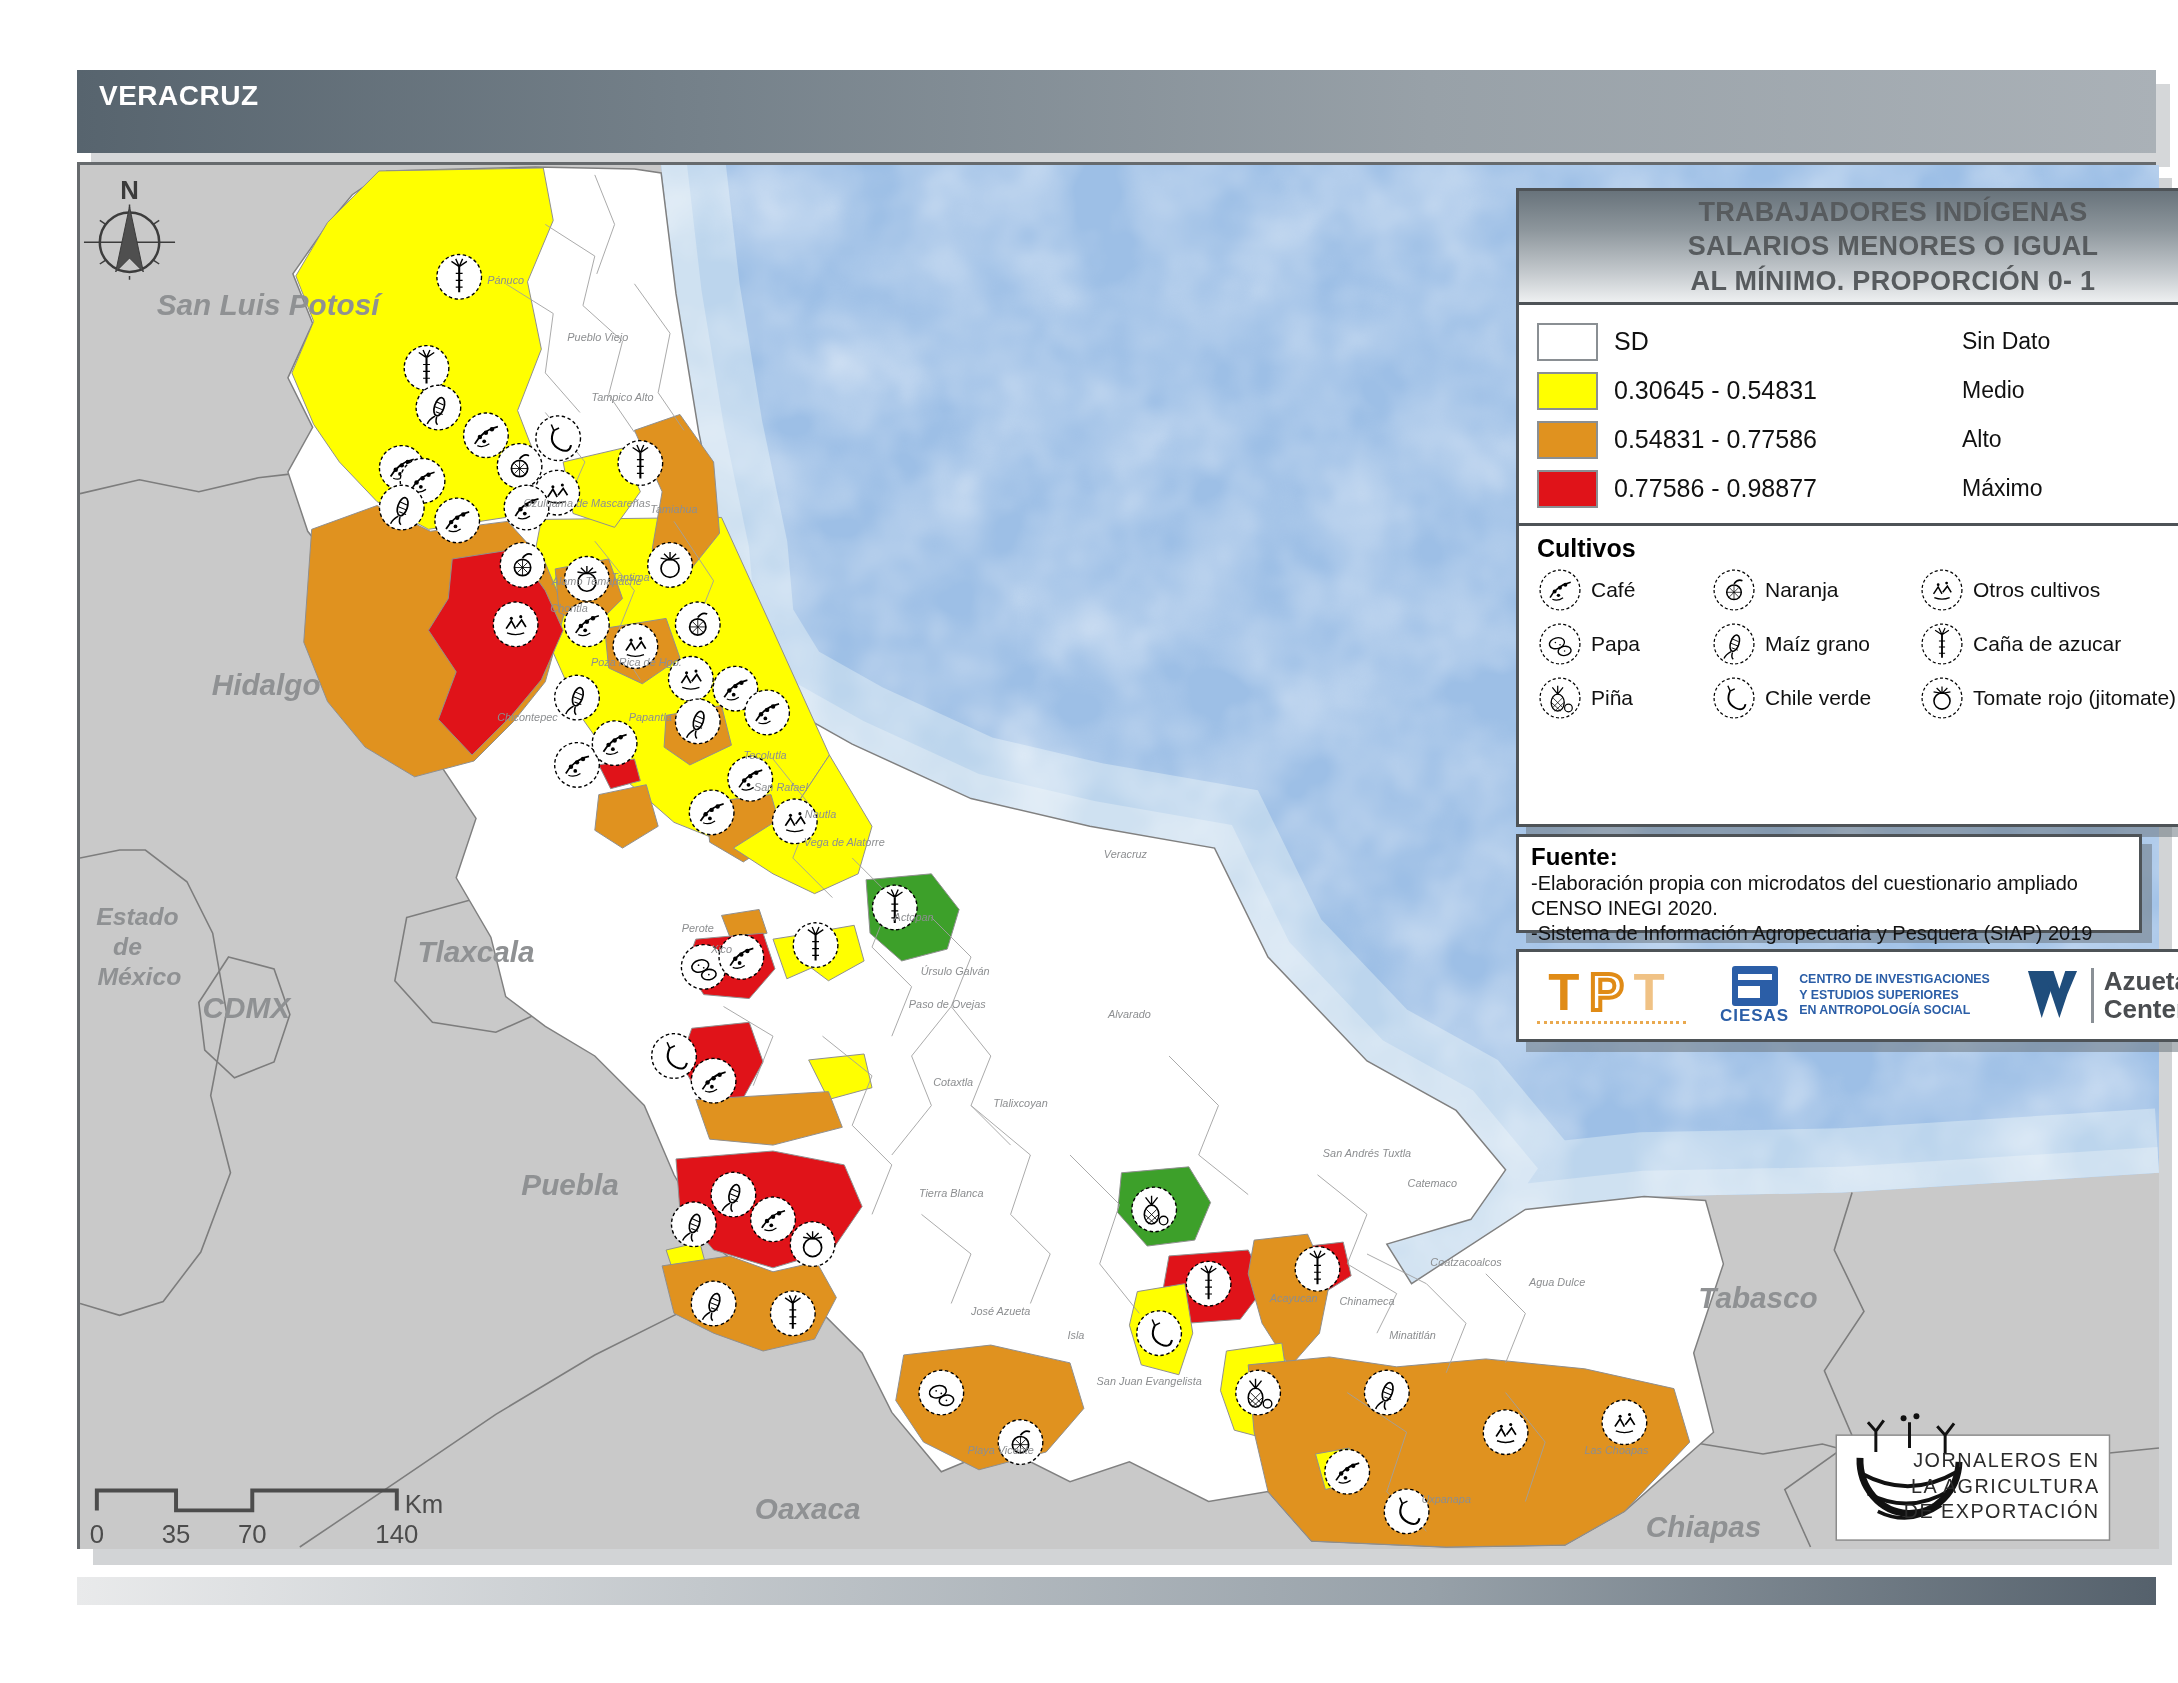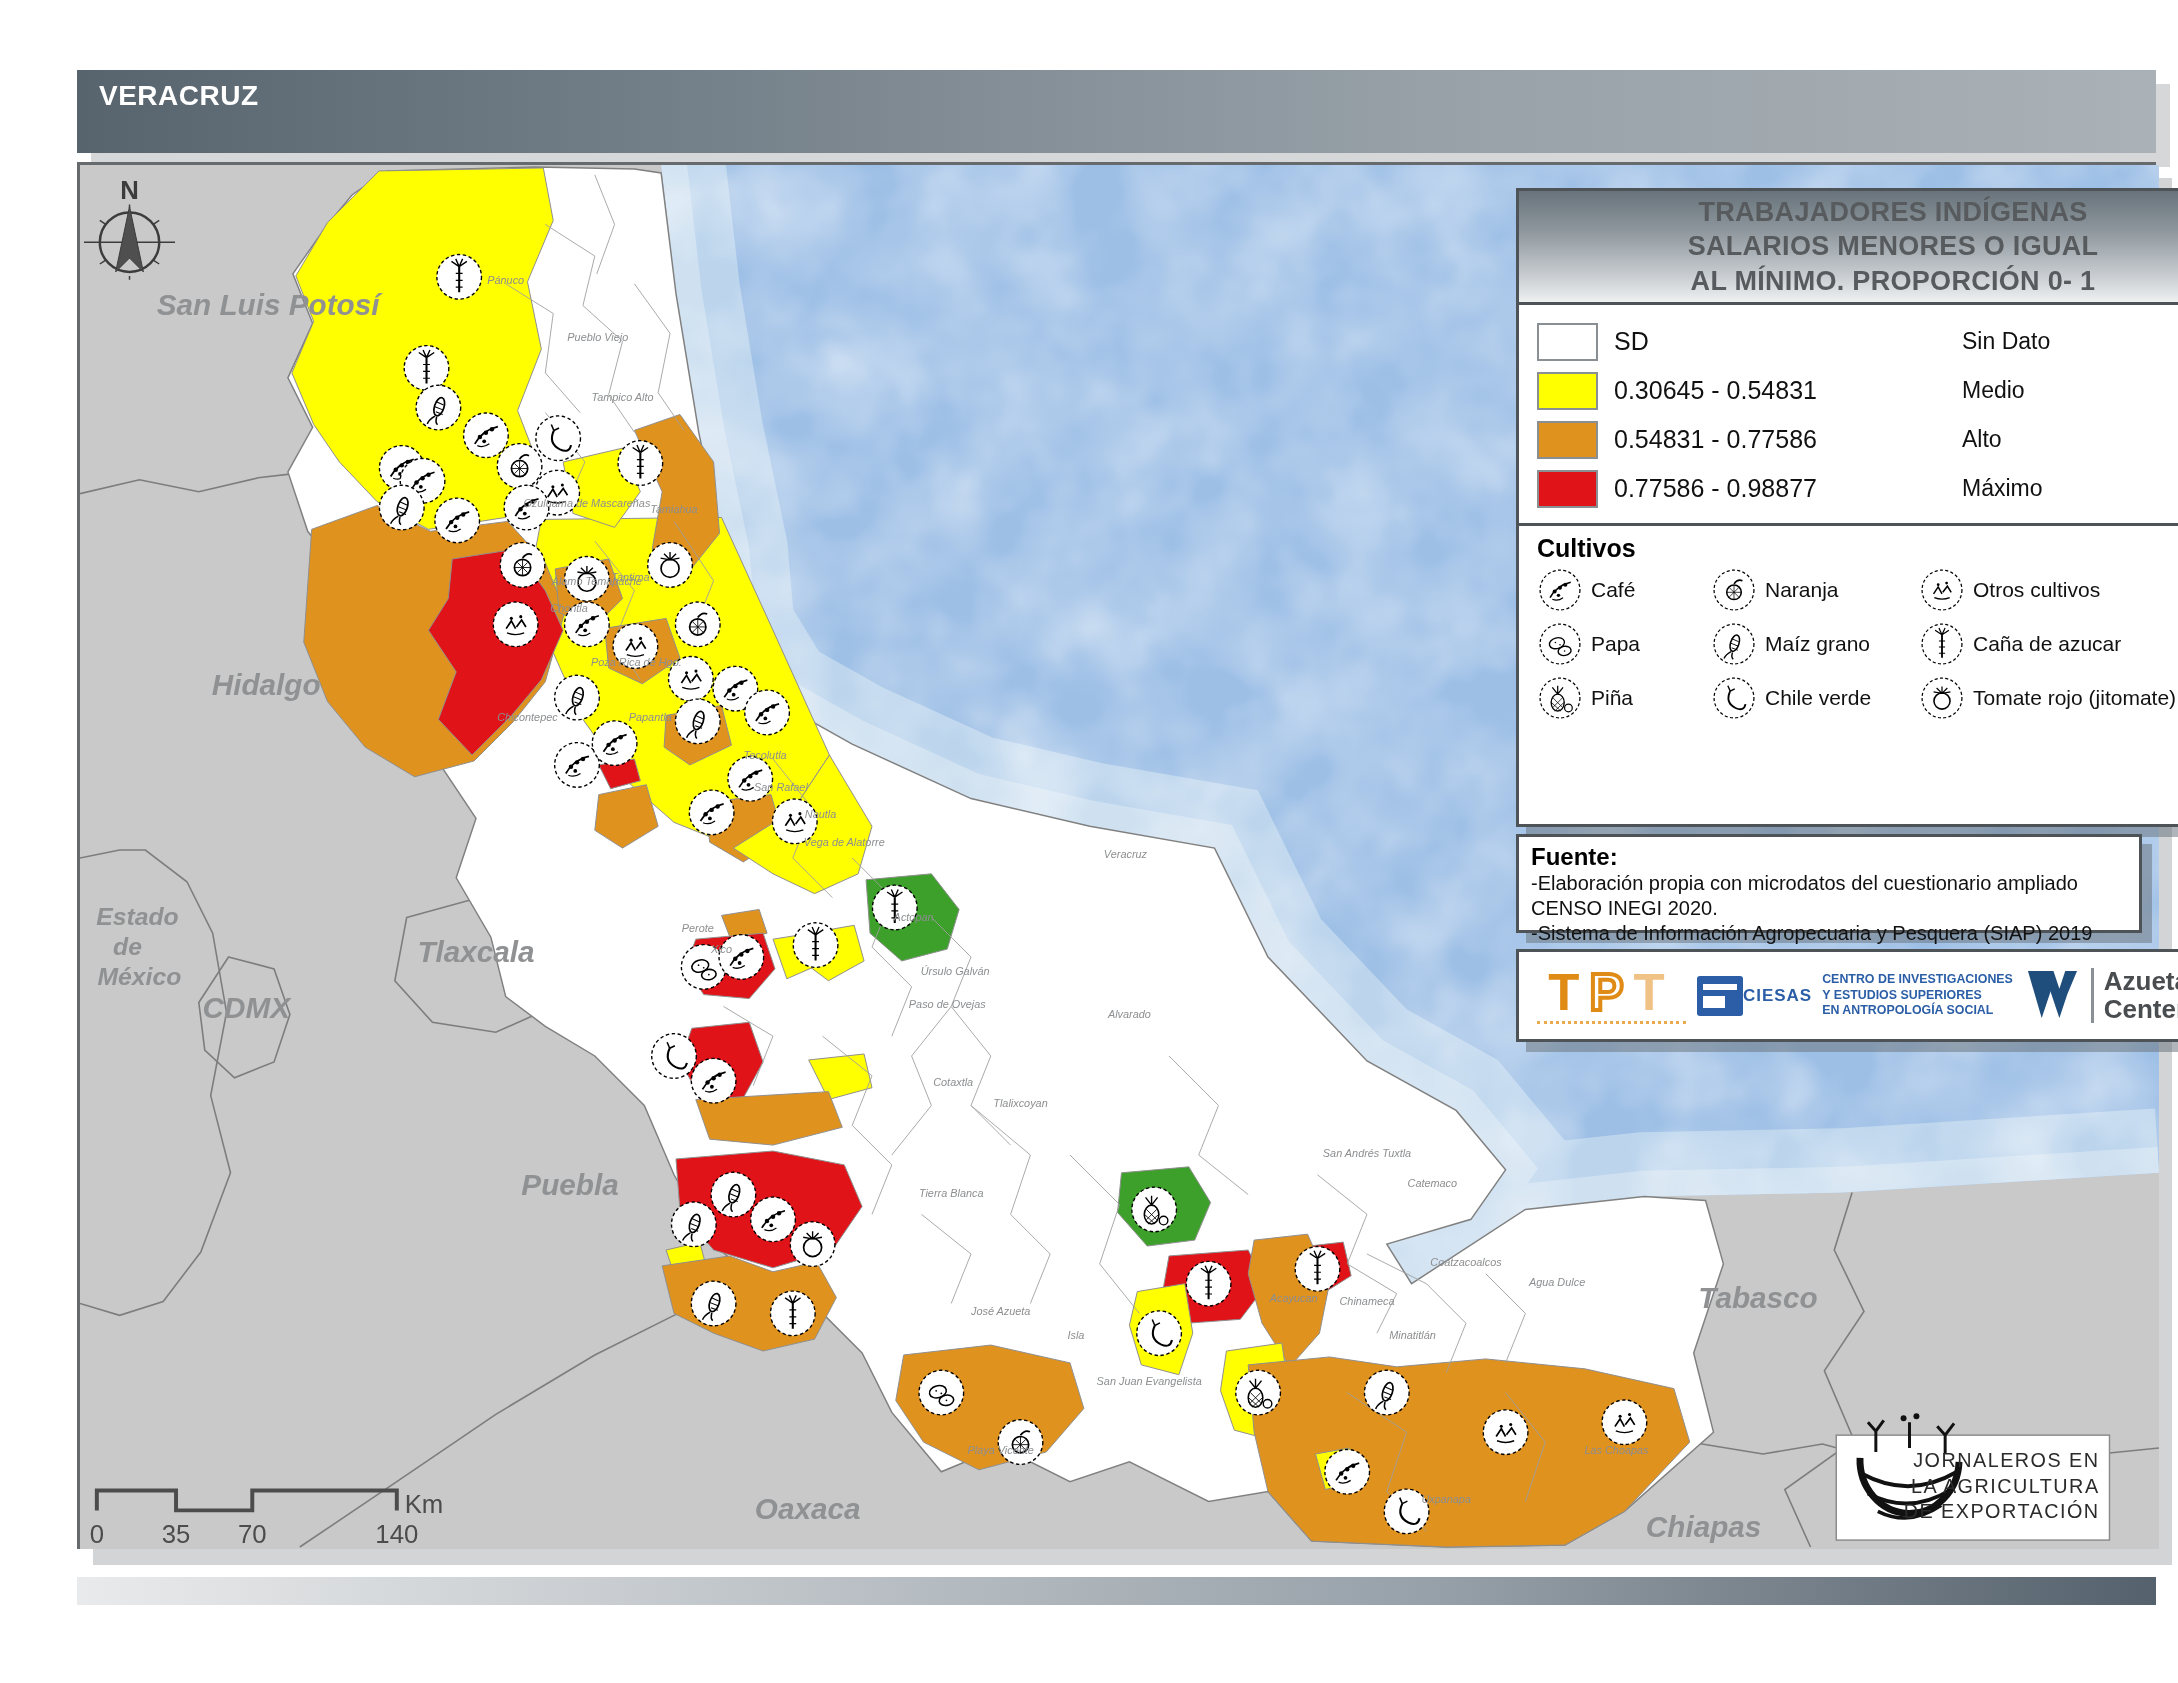--- a/index.html
+++ b/index.html
@@ -41,21 +41,21 @@
   .fuente{left:1436px;top:669px;width:626px;height:99px;padding:6px 12px;}
   .fuente .ft{font-size:24px;font-weight:bold;color:#000;}
   .fuente .fl{font-size:20px;color:#111;line-height:1.25;}
   .logos{left:1436px;top:784px;width:694px;height:93px;display:flex;align-items:center;
      justify-content:space-between;padding:0 18px;}
   .tpt{display:flex;flex-direction:column;align-items:center;}
   .tpt .tpt-word{font-size:51px;font-weight:bold;letter-spacing:10px;line-height:1;}
   .tpt .t1{color:#e08b16;} .tpt .p{color:#ffffff;-webkit-text-stroke:4px #e08b16;} .tpt .t2{color:#f0c285;}
   .tpt .tpt-sub{margin-top:3px;width:149px;border-top:3px dotted #e9a94f;}
   .ciesas{display:flex;align-items:center;}
-  .ciesas-mark{display:flex;flex-direction:row;align-items:center;margin-right:10px;}
+  .ciesas-mark{display:flex;flex-direction:column;align-items:center;margin-right:10px;}
   .ciesas-box{width:46px;height:40px;background:#2b5ea7;border-radius:3px;position:relative;}
   .ciesas-box::before{content:"";position:absolute;left:6px;top:8px;width:34px;height:6px;background:#fff;}
   .ciesas-box::after{content:"";position:absolute;left:6px;top:20px;width:22px;height:12px;background:#fff;}
   .ciesas-acr{font-size:17px;font-weight:bold;color:#2b5ea7;letter-spacing:1px;}
   .ciesas-lines div{font-size:12.4px;font-weight:bold;color:#2b5ea7;line-height:1.25;}
   .wilson{display:flex;align-items:center;}
   .wilson .divider{width:3px;height:55px;background:#8a9096;margin:0 10px;}
   .wilson-lines div{font-size:26px;font-weight:bold;color:#4a4d50;line-height:1.05;}
   
   .bottom-bar{position:absolute;left:77px;top:1577px;width:2079px;height:28px;

